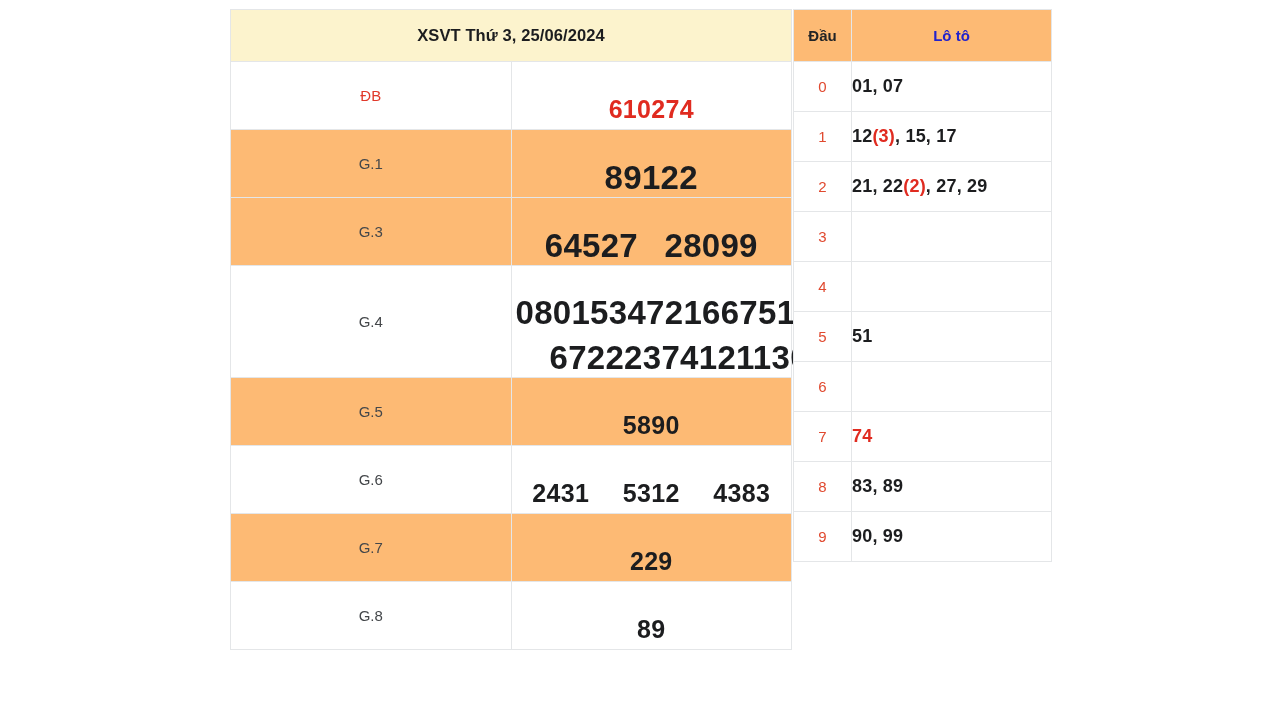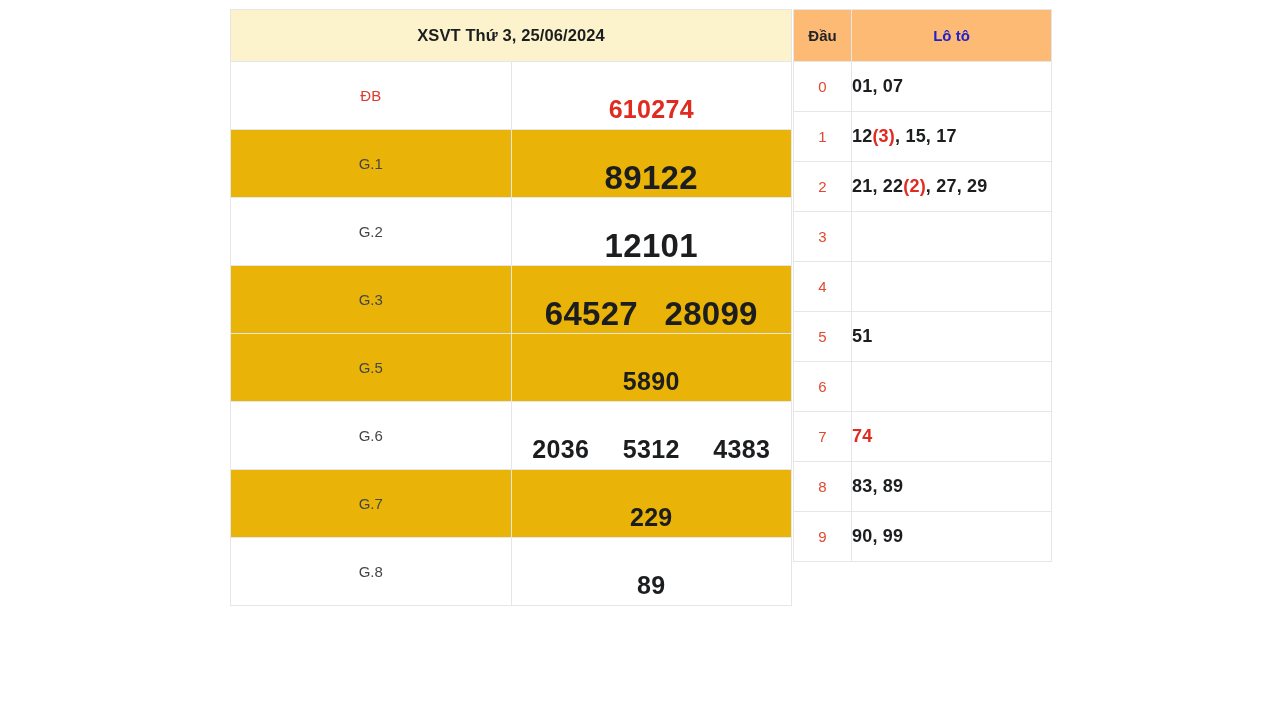--- a/index.html
+++ b/index.html
@@ -54,21 +54,21 @@
   }
   .prize-label.db {
     color: #e0392b;
     font-weight: normal;
   }
   .prize-values {
     vertical-align: middle;
     text-align: center;
     padding: 0 6px;
   }
-  .row-alt { background: #eab308; }
+  .row-alt { background: #fdba74; }
   .row-plain { background: #ffffff; }
 
   tr.prize-row { height: 68px; }
   tr.prize-row.tall { height: 100px; }
 
   .num-line {
     display: flex;
     justify-content: space-around;
     align-items: center;
     width: 100%;
@@ -163,54 +163,62 @@
 
       <tr class="prize-row row-alt">
         <td class="prize-label">G.1</td>
         <td class="prize-values">
           <div class="num-line single">
             <span class="num">89122</span>
           </div>
         </td>
       </tr>
 
-      <tr class="prize-row row-plain">
-        <td class="prize-label">G.2</td>
-        <td class="prize-values">
-          <div class="num-line single">
-            <span class="num">12101</span>
-          </div>
-        </td>
-      </tr>
 
       <tr class="prize-row row-alt">
         <td class="prize-label">G.3</td>
         <td class="prize-values">
           <div class="num-line pair">
             <span class="num">64527</span>
             <span class="num">28099</span>
           </div>
         </td>
       </tr>
 
+      <tr class="prize-row tall row-plain">
+        <td class="prize-label">G.4</td>
+        <td class="prize-values">
+          <div class="num-line first">
+            <span class="num">08015</span>
+            <span class="num">34721</span>
+            <span class="num">66751</span>
+            <span class="num">17217</span>
+          </div>
+          <div class="num-line second">
+            <span class="num">67222</span>
+            <span class="num">37412</span>
+            <span class="num">11307</span>
+          </div>
+        </td>
+      </tr>
 
       <tr class="prize-row row-alt">
         <td class="prize-label">G.5</td>
         <td class="prize-values">
           <div class="num-line single">
             <span class="num g5">5890</span>
           </div>
         </td>
       </tr>
 
       <tr class="prize-row row-plain">
         <td class="prize-label">G.6</td>
         <td class="prize-values">
           <div class="num-line first">
-            <span class="num g6">2036</span>
+            <span class="num g6">2431</span>
             <span class="num g6">5312</span>
             <span class="num g6">4383</span>
           </div>
         </td>
       </tr>
 
       <tr class="prize-row row-alt">
         <td class="prize-label">G.7</td>
         <td class="prize-values">
           <div class="num-line single">

